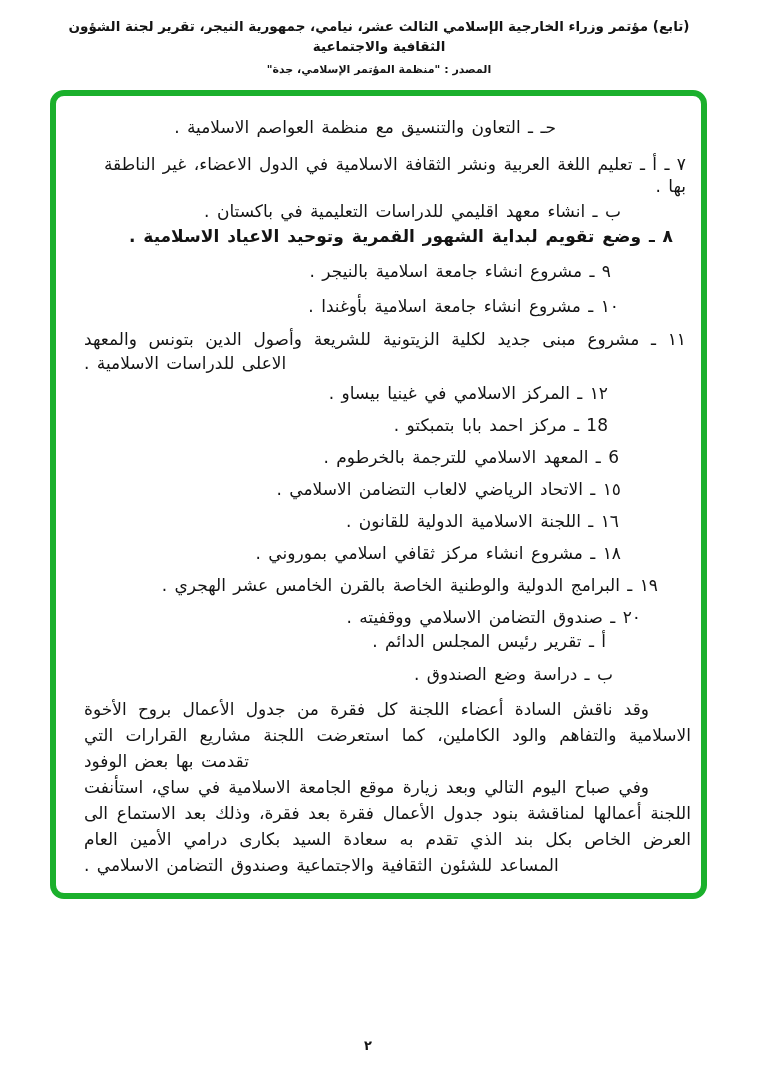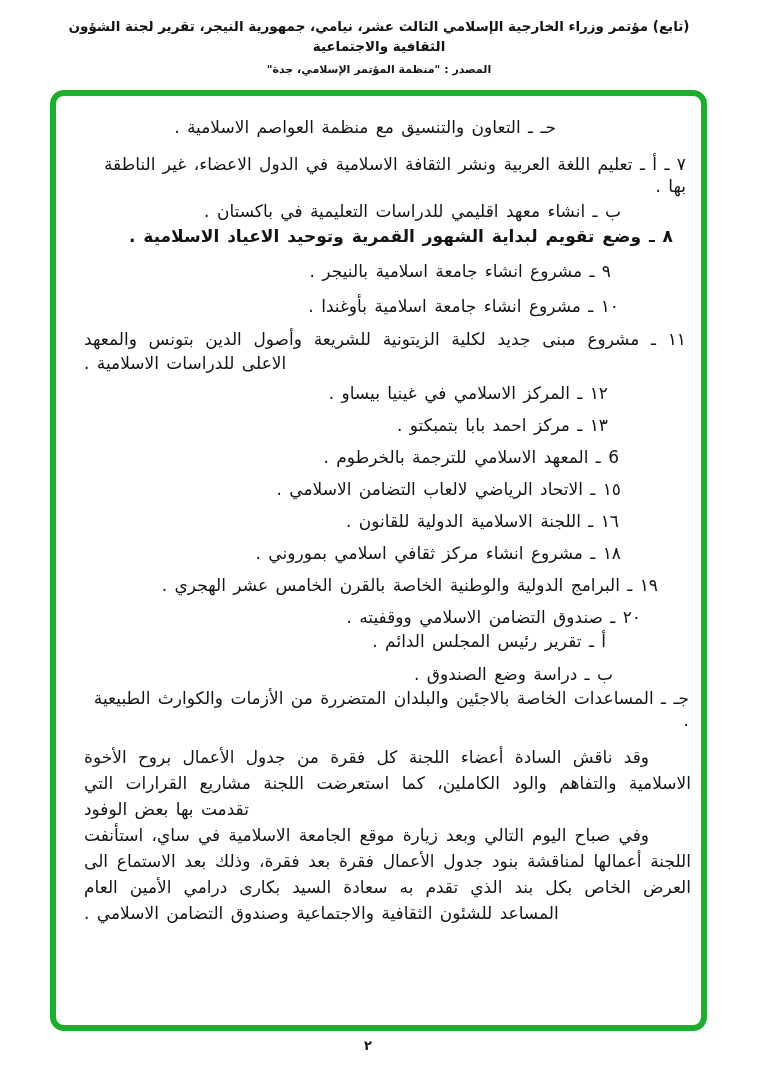--- a/index.html
+++ b/index.html
@@ -24,21 +24,21 @@
     letter-spacing: 0.2px;
   }
   .header-source {
     margin-top: 7px;
     font-size: 11px;
     font-weight: bold;
   }
   .doc-frame {
     position: absolute;
     left: 50px; top: 90px;
-    width: 657px; height: 941px;
+    width: 657px; height: 809px;
     box-sizing: border-box;
     border: 6px solid #1bb02c;
     border-radius: 14px;
     background: #ffffff;
     padding: 20px 10px 10px 28px;
     direction: rtl;
     overflow: hidden;
   }
   .line {
     direction: rtl;
@@ -105,28 +105,27 @@
 
 <div class="doc-frame">
   <div class="line ind135 mb15">حـ ـ التعاون والتنسيق مع منظمة العواصم الاسلامية .</div>
   <div class="line ind5   mb3">٧ ـ أ ـ تعليم اللغة العربية ونشر الثقافة الاسلامية في الدول الاعضاء، غير الناطقة بها .</div>
   <div class="line ind70  mb3">ب ـ انشاء معهد اقليمي للدراسات التعليمية في باكستان .</div>
   <div class="line ind18  mb13">٨ ـ وضع تقويم لبداية الشهور القمرية وتوحيد الاعياد الاسلامية .</div>
   <div class="line ind80  mb13">٩ ـ مشروع انشاء جامعة اسلامية بالنيجر .</div>
   <div class="line ind72  mb10">١٠ ـ مشروع انشاء جامعة اسلامية بأوغندا .</div>
   <div class="jblock ind5 mb7">١١ ـ مشروع مبنى جديد لكلية الزيتونية للشريعة وأصول الدين بتونس والمعهد الاعلى للدراسات الاسلامية .</div>
   <div class="line ind83  mb10">١٢ ـ المركز الاسلامي في غينيا بيساو .</div>
-  <div class="line ind83  mb10">١٣ ـ مركز احمد بابا بتمبكتو .</div>
+  <div class="line ind83  mb10">18 ـ مركز احمد بابا بتمبكتو .</div>
   <div class="line ind72  mb10">6 ـ المعهد الاسلامي للترجمة بالخرطوم .</div>
   <div class="line ind70  mb10">١٥ ـ الاتحاد الرياضي لالعاب التضامن الاسلامي .</div>
   <div class="line ind72  mb10">١٦ ـ اللجنة الاسلامية الدولية للقانون .</div>
   <div class="line ind70  mb10">١٨ ـ مشروع انشاء مركز ثقافي اسلامي بموروني .</div>
   <div class="line ind33  mb10">١٩ ـ البرامج الدولية والوطنية الخاصة بالقرن الخامس عشر الهجري .</div>
   <div class="line ind50  mb2">٢٠ ـ صندوق التضامن الاسلامي ووقفيته .</div>
   <div class="line ind85  mb2">أ ـ تقرير رئيس المجلس الدائم .</div>
   <div class="line ind78  mb2">ب ـ دراسة وضع الصندوق .</div>
-  <div class="line ind2   mb13">جـ ـ المساعدات الخاصة بالاجئين والبلدان المتضررة من الأزمات والكوارث الطبيعية .</div>
 
   <div class="para para-gap">وقد ناقش السادة أعضاء اللجنة كل فقرة من جدول الأعمال بروح الأخوة الاسلامية والتفاهم والود الكاملين، كما استعرضت اللجنة مشاريع القرارات التي تقدمت بها بعض الوفود</div>
   <div class="para">وفي صباح اليوم التالي وبعد زيارة موقع الجامعة الاسلامية في ساي، استأنفت اللجنة أعمالها لمناقشة بنود جدول الأعمال فقرة بعد فقرة، وذلك بعد الاستماع الى العرض الخاص بكل بند الذي تقدم به سعادة السيد بكارى درامي الأمين العام المساعد للشئون الثقافية والاجتماعية وصندوق التضامن الاسلامي .</div>
 </div>
 
 <div class="page-number">٢</div>
 
 </body></html>

